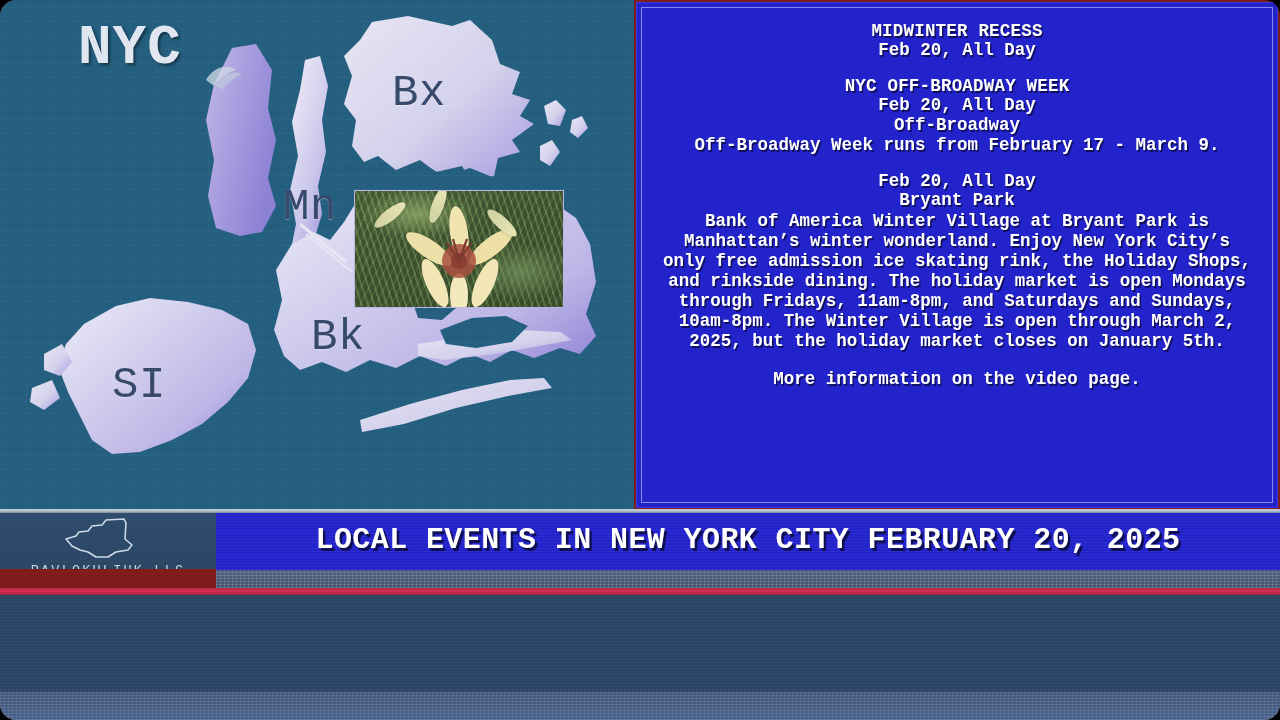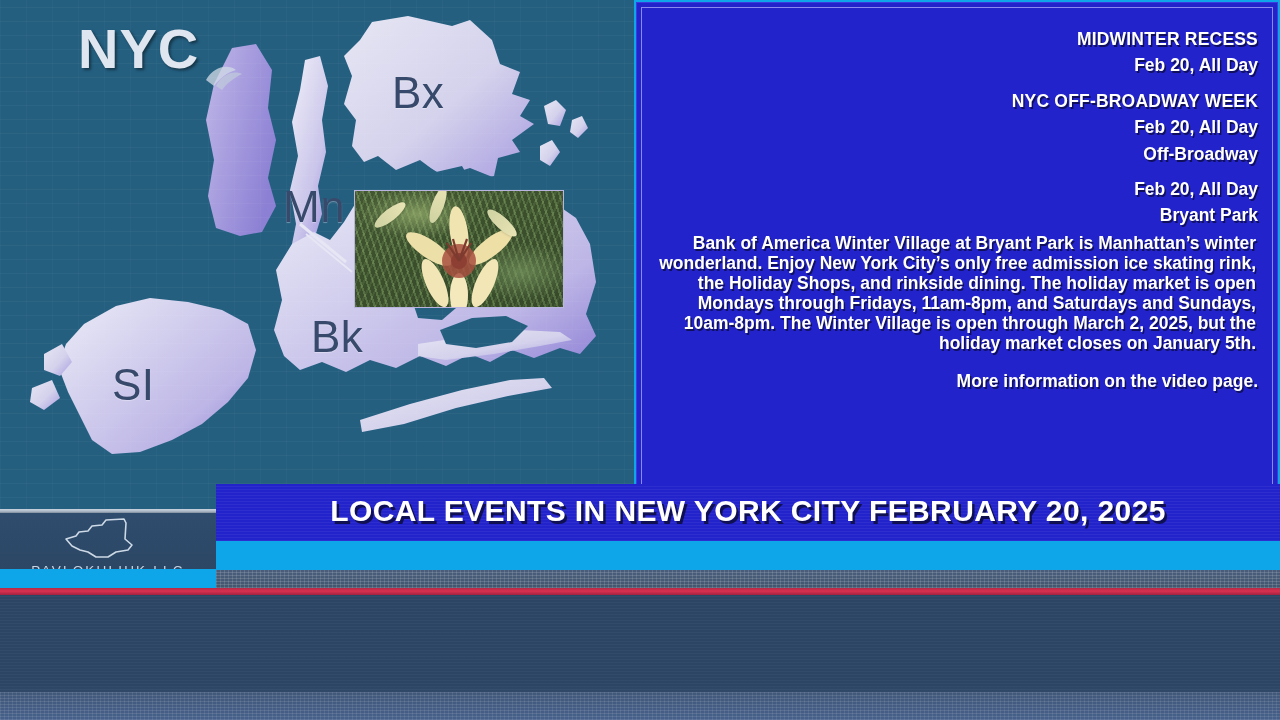--- a/index.html
+++ b/index.html
@@ -5,22 +5,23 @@
   html, body {
     margin: 0;
     padding: 0;
     background: #000;
   }
   #screen {
     position: relative;
     width: 1280px;
     height: 720px;
     overflow: hidden;
-    font-family: Liberation Sans, sans-serif;
-    background: #0ea5e9;
+    font-family: Liberation Mono, monospace;
+    background: #7f1d1d;
+    border-radius: 16px;
   }
 
   
   #upper {
     position: absolute;
     left: 0; top: 0;
     width: 1280px; height: 512px;
   }
 
   
@@ -123,24 +124,24 @@
     border: 1px solid #8a8aee;
     box-sizing: border-box;
     padding: 14px 14px 0 14px;
     overflow: hidden;
   }
   .event-block { margin-bottom: 17px; }
   .ev-line {
     color: #ffffff;
     font-size: 17.5px;
     font-weight: bold;
-    text-align: right;
+    text-align: center;
     line-height: 1.05;
     text-shadow: 1.5px 1.5px 0 rgba(0,0,0,.55);
-    margin: 8px 0 1px 0;
+    margin: 0 0 1px 0;
   }
   .ev-title { letter-spacing: .2px; }
   .ev-desc {
     font-size: 17.5px;
     line-height: 1.145;
     padding: 0 2px;
   }
   #footer-note {
     margin-top: 19px;
   }
@@ -169,21 +170,21 @@
     position: absolute;
     left: 0; right: 0; top: 50px;
     text-align: center;
     color: #c9d5e2;
     font-size: 13.5px;
     letter-spacing: 2.2px;
   }
 
   #title-bar {
     position: absolute;
-    left: 216px; top: 484px;
+    left: 216px; top: 513px;
     width: 1064px; height: 57px;
     background: #2323cc;
   }
   #title-bar .tb-texture {
     position: absolute; inset: 0;
     background: repeating-linear-gradient(0deg, rgba(255,255,255,.05) 0 1px, rgba(0,0,0,0) 1px 3px);
     pointer-events: none;
   }
   #banner-title {
     position: absolute;
@@ -334,20 +335,21 @@
 
         <div class="event-block">
           <div class="ev-line ev-title">MIDWINTER RECESS</div>
           <div class="ev-line">Feb 20, All Day</div>
         </div>
 
         <div class="event-block">
           <div class="ev-line ev-title">NYC OFF-BROADWAY WEEK</div>
           <div class="ev-line">Feb 20, All Day</div>
           <div class="ev-line">Off-Broadway</div>
+          <div class="ev-line ev-desc">Off-Broadway Week runs from February 17 - March 9.</div>
         </div>
 
         <div class="event-block">
           <div class="ev-line">Feb 20, All Day</div>
           <div class="ev-line">Bryant Park</div>
           <div class="ev-line ev-desc">Bank of America Winter Village at Bryant Park is Manhattan’s winter wonderland. Enjoy New York City’s only free admission ice skating rink, the Holiday Shops, and rinkside dining. The holiday market is open Mondays through Fridays, 11am-8pm, and Saturdays and Sundays, 10am-8pm. The Winter Village is open through March 2, 2025, but the holiday market closes on January 5th.</div>
         </div>
 
         <div class="ev-line" id="footer-note">More information on the video page.</div>
       </div>

